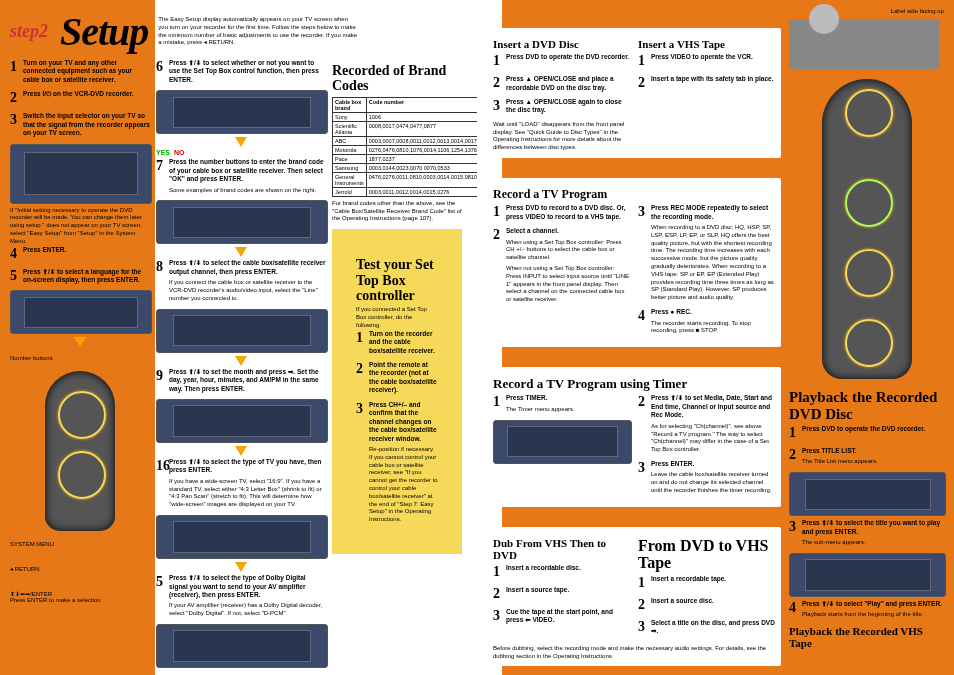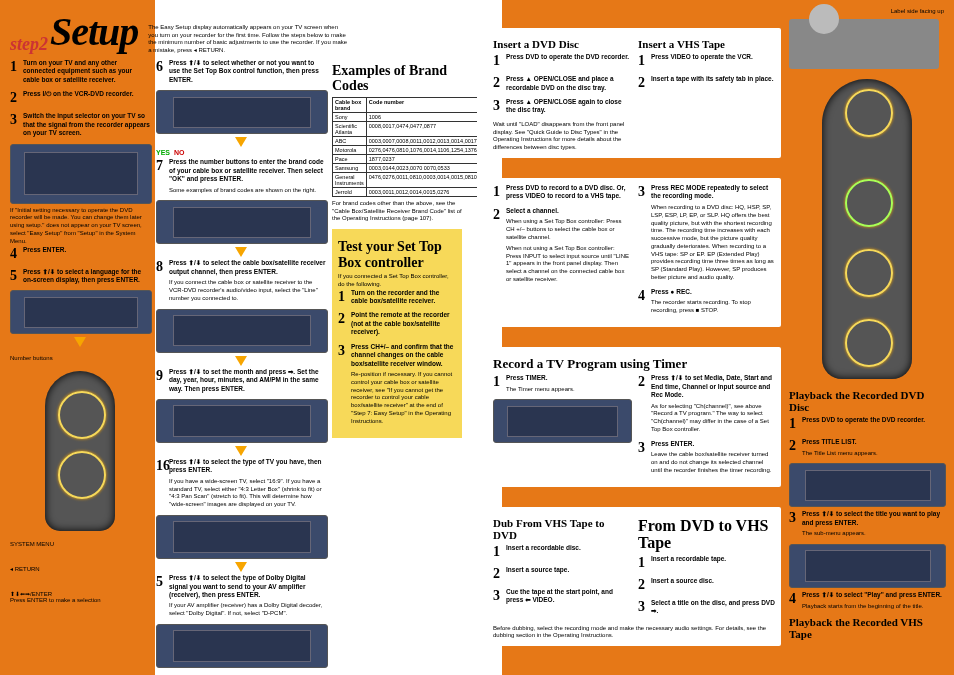--- a/index.html
+++ b/index.html
@@ -1,38 +1,38 @@
 <!DOCTYPE html>
 <html><head>
 <meta charset="utf-8">
 <style>
 body{margin:0;font-family:Arial,Helvetica,sans-serif;font-size:7px;color:#000;background:#fff;width:954px;height:675px;display:flex}
 .page{width:477px;height:675px;padding:8px 10px;box-sizing:border-box;position:relative}
 .page.left{background:linear-gradient(to right,#e67817 0,#e67817 155px,#fff 155px,#fff 100%)}
 .page.right{background:linear-gradient(to right,#fff 0,#fff 25px,#e67817 25px,#e67817 100%)}
-.hdr{display:flex;align-items:flex-end;margin-bottom:4px}
+.hdr{display:flex;align-items:center;margin-bottom:4px}
 .step-lbl{font:italic bold 18px Georgia,serif;color:#c33}
-.step-title{font:italic bold 40px Georgia,serif;color:#000;margin-left:2px;letter-spacing:-1px}
+.step-title{font:italic bold 40px Georgia,serif;color:#000;margin-left:12px;letter-spacing:-1px}
 .intro{font-size:6px;width:200px;margin-left:10px;line-height:1.3}
 .cols{display:flex;gap:6px}
 .leftcol{width:140px}
 .midcol{width:170px}
 .rcol{width:130px}
 ol.nlist{list-style:none;padding:0;margin:0}
 ol.nlist>li{display:flex;gap:3px;margin-bottom:6px;align-items:flex-start}
 .num{font:bold 14px Georgia,serif;min-width:10px;color:#000}
 .txt{font-size:6.5px;line-height:1.3}
 .txt b{font-weight:bold}
 .sub{font-size:6px;margin-top:3px;line-height:1.3}
 .screen{width:100%;height:58px;background:#3b4a6b;border:1px solid #555;border-radius:3px;margin:3px 0;position:relative;display:flex;align-items:center;justify-content:center;color:#ccc;font-size:5px}
 .screen.sm{height:42px}
 .screen .dots{width:80%;height:70%;border:1px solid #667;background:#2a3550}
 .arrow{width:0;height:0;border-left:6px solid transparent;border-right:6px solid transparent;border-top:10px solid #f7a500;margin:2px auto}
 .sec-h{font:bold 14px Georgia,serif;margin:4px 0 3px;line-height:1.1}
-.yellowbox{background:#f7d959;padding:6px;margin:6px 0}
+.yellowbox{background:#f7d959;padding:24px;margin:6px 0}
 .yellowbox .sec-h{color:#000}
 table.codes{width:100%;border-collapse:collapse;font-size:5.5px}
 table.codes td,table.codes th{border:1px solid #333;padding:1px 2px;text-align:left;vertical-align:top}
 table.codes th{font-weight:bold;background:#fff}
 .remote{width:70px;height:160px;background:#555;border-radius:35px 35px 15px 15px;margin:10px auto;position:relative;box-shadow:inset 0 0 8px #000}
 .remote.big{height:300px;width:90px;border-radius:45px 45px 20px 20px}
 .ring{width:44px;height:44px;border:2px solid #f7d959;border-radius:50%;position:absolute;box-shadow:0 0 3px #fa0}
 .yn{display:flex;gap:4px;font-size:7px;font-weight:bold;margin:2px 0}
 .yn .y{color:#0a0}
 .yn .n{color:#c00}
@@ -157,21 +157,21 @@
             <div><span class="txt"><b>Press ⬆/⬇ to select the type of Dolby Digital signal you want to send to your AV amplifier (receiver), then press ENTER.</b></span><div class="sub">If your AV amplifier (receiver) has a Dolby Digital decoder, select "Dolby Digital". If not, select "D-PCM".</div></div>
           </li>
    </ol>
    <div class="screen sm">
           <div class="dots"></div>
         </div>
 
   </div>
 
   <div class="rcol">
-   <h3 class="sec-h">Examples of Brand Codes</h3>
+   <h3 class="sec-h">Recorded of Brand Codes</h3>
    <table class="codes">
     <tbody>
             <tr>
               <th>Cable box brand</th>
               <th>Code number</th>
             </tr>
     <tr>
               <td>Sony</td>
               <td>1006</td>
             </tr>
@@ -263,20 +263,21 @@
        <li>
                   <span class="num">2</span>
                   <span class="txt"><b>Insert a tape with its safety tab in place.</b></span>
                 </li>
       </ol>
      </div>
     </div>
    </div>
 
    <div class="whitecard">
+    <h4 class="sec-h" style="font-size:12px">Record a TV Program</h4>
     <div class="sec-row">
      <div>
       <ol class="nlist">
        <li>
                   <span class="num">1</span>
                   <span class="txt"><b>Press DVD to record to a DVD disc. Or, press VIDEO to record to a VHS tape.</b></span>
                 </li>
        <li>
                   <span class="num">2</span>
                   <div><span class="txt"><b>Select a channel.</b></span>
@@ -328,21 +329,21 @@
                   <div><span class="txt"><b>Press ENTER.</b></span><div class="sub">Leave the cable box/satellite receiver turned on and do not change its selected channel until the recorder finishes the timer recording.</div></div>
                 </li>
       </ol>
      </div>
     </div>
    </div>
 
    <div class="whitecard">
     <div class="sec-row">
      <div>
-      <h4 class="sec-h" style="font-size:11px">Dub From VHS Tape to DVD</h4>
+      <h4 class="sec-h" style="font-size:11px">Dub From VHS Then to DVD</h4>
       <ol class="nlist">
        <li>
                   <span class="num">1</span>
                   <span class="txt"><b>Insert a recordable disc.</b></span>
                 </li>
        <li>
                   <span class="num">2</span>
                   <span class="txt"><b>Insert a source tape.</b></span>
                 </li>
        <li>
@@ -376,21 +377,21 @@
   <div style="width:155px">
    <div style="font-size:6px;text-align:right">Label side facing up</div>
    <div class="player"></div>
    <div class="remote big">
     <div class="ring" style="top:10px;left:23px"></div>
     <div class="ring" style="top:100px;left:23px;border-color:#aaff55"></div>
     <div class="ring" style="top:170px;left:23px"></div>
     <div class="ring" style="top:240px;left:23px"></div>
    </div>
 
-   <h4 class="sec-h" style="font-size:11px">Playback the Recorded DVD Disc</h4>
+   <h4 class="sec-h" style="font-size:15px">Playback the Recorded DVD Disc</h4>
    <ol class="nlist">
     <li>
             <span class="num">1</span>
             <span class="txt"><b>Press DVD to operate the DVD recorder.</b></span>
           </li>
     <li>
             <span class="num">2</span>
             <div><span class="txt"><b>Press TITLE LIST.</b></span><div class="sub">The Title List menu appears.</div></div>
           </li>
    </ol>

